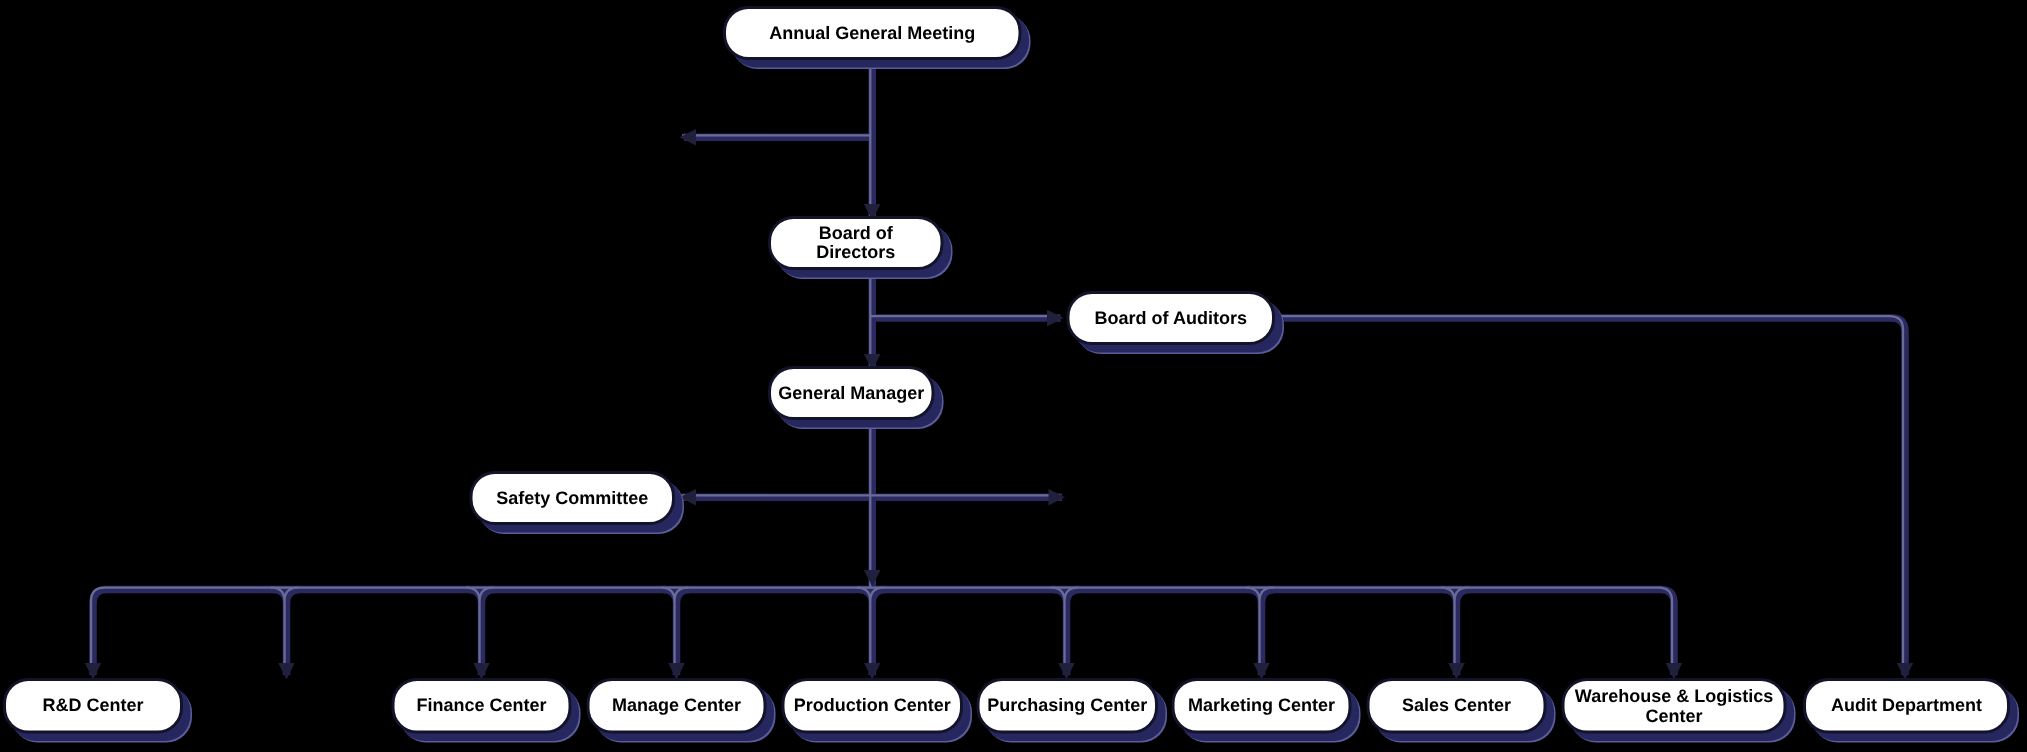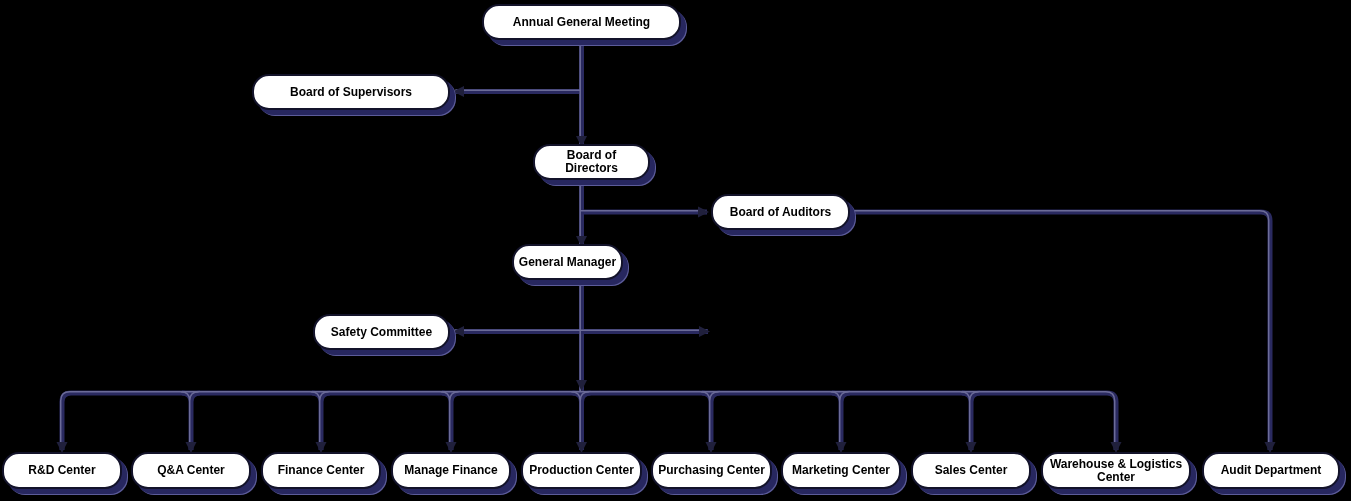--- a/index.html
+++ b/index.html
@@ -84,55 +84,49 @@
       <polygon points="965.5,442 976.5,442 971,453"></polygon>
       <polygon points="1110.5,442 1121.5,442 1116,453"></polygon>
       <polygon points="1264.5,442 1275.5,442 1270,453"></polygon>
     </g>
   </svg>
 
   <div class="node" style="left:482px;top:4px;width:199px;height:36px">
     <span>Annual General Meeting</span>
   </div>
 
-  <div class="node" style="left:252px;top:74px;width:198px;height:36px">
-    <span>Board of Supervisors</span>
-  </div>
 
-  <div class="node" style="left:533px;top:144px;width:117px;height:36px">
+  <div class="node" style="left:512px;top:144px;width:117px;height:36px">
     <span>Board of Directors</span>
   </div>
 
   <div class="node" style="left:711px;top:194px;width:139px;height:36px">
     <span>Board of Auditors</span>
   </div>
 
   <div class="node" style="left:512px;top:244px;width:111px;height:36px">
     <span>General Manager</span>
   </div>
 
   <div class="node" style="left:313px;top:314px;width:137px;height:36px">
     <span>Safety Committee</span>
   </div>
 
 
   <div class="node" style="left:2px;top:452px;width:120px;height:37px">
     <span>R&amp;D Center</span>
   </div>
 
-  <div class="node" style="left:131px;top:452px;width:120px;height:37px">
-    <span>Q&amp;A Center</span>
-  </div>
 
   <div class="node" style="left:261px;top:452px;width:120px;height:37px">
     <span>Finance Center</span>
   </div>
 
   <div class="node" style="left:391px;top:452px;width:120px;height:37px">
-    <span>Manage Finance</span>
+    <span>Manage Center</span>
   </div>
 
   <div class="node" style="left:521px;top:452px;width:121px;height:37px">
     <span>Production Center</span>
   </div>
 
   <div class="node" style="left:651px;top:452px;width:121px;height:37px">
     <span>Purchasing Center</span>
   </div>
 

